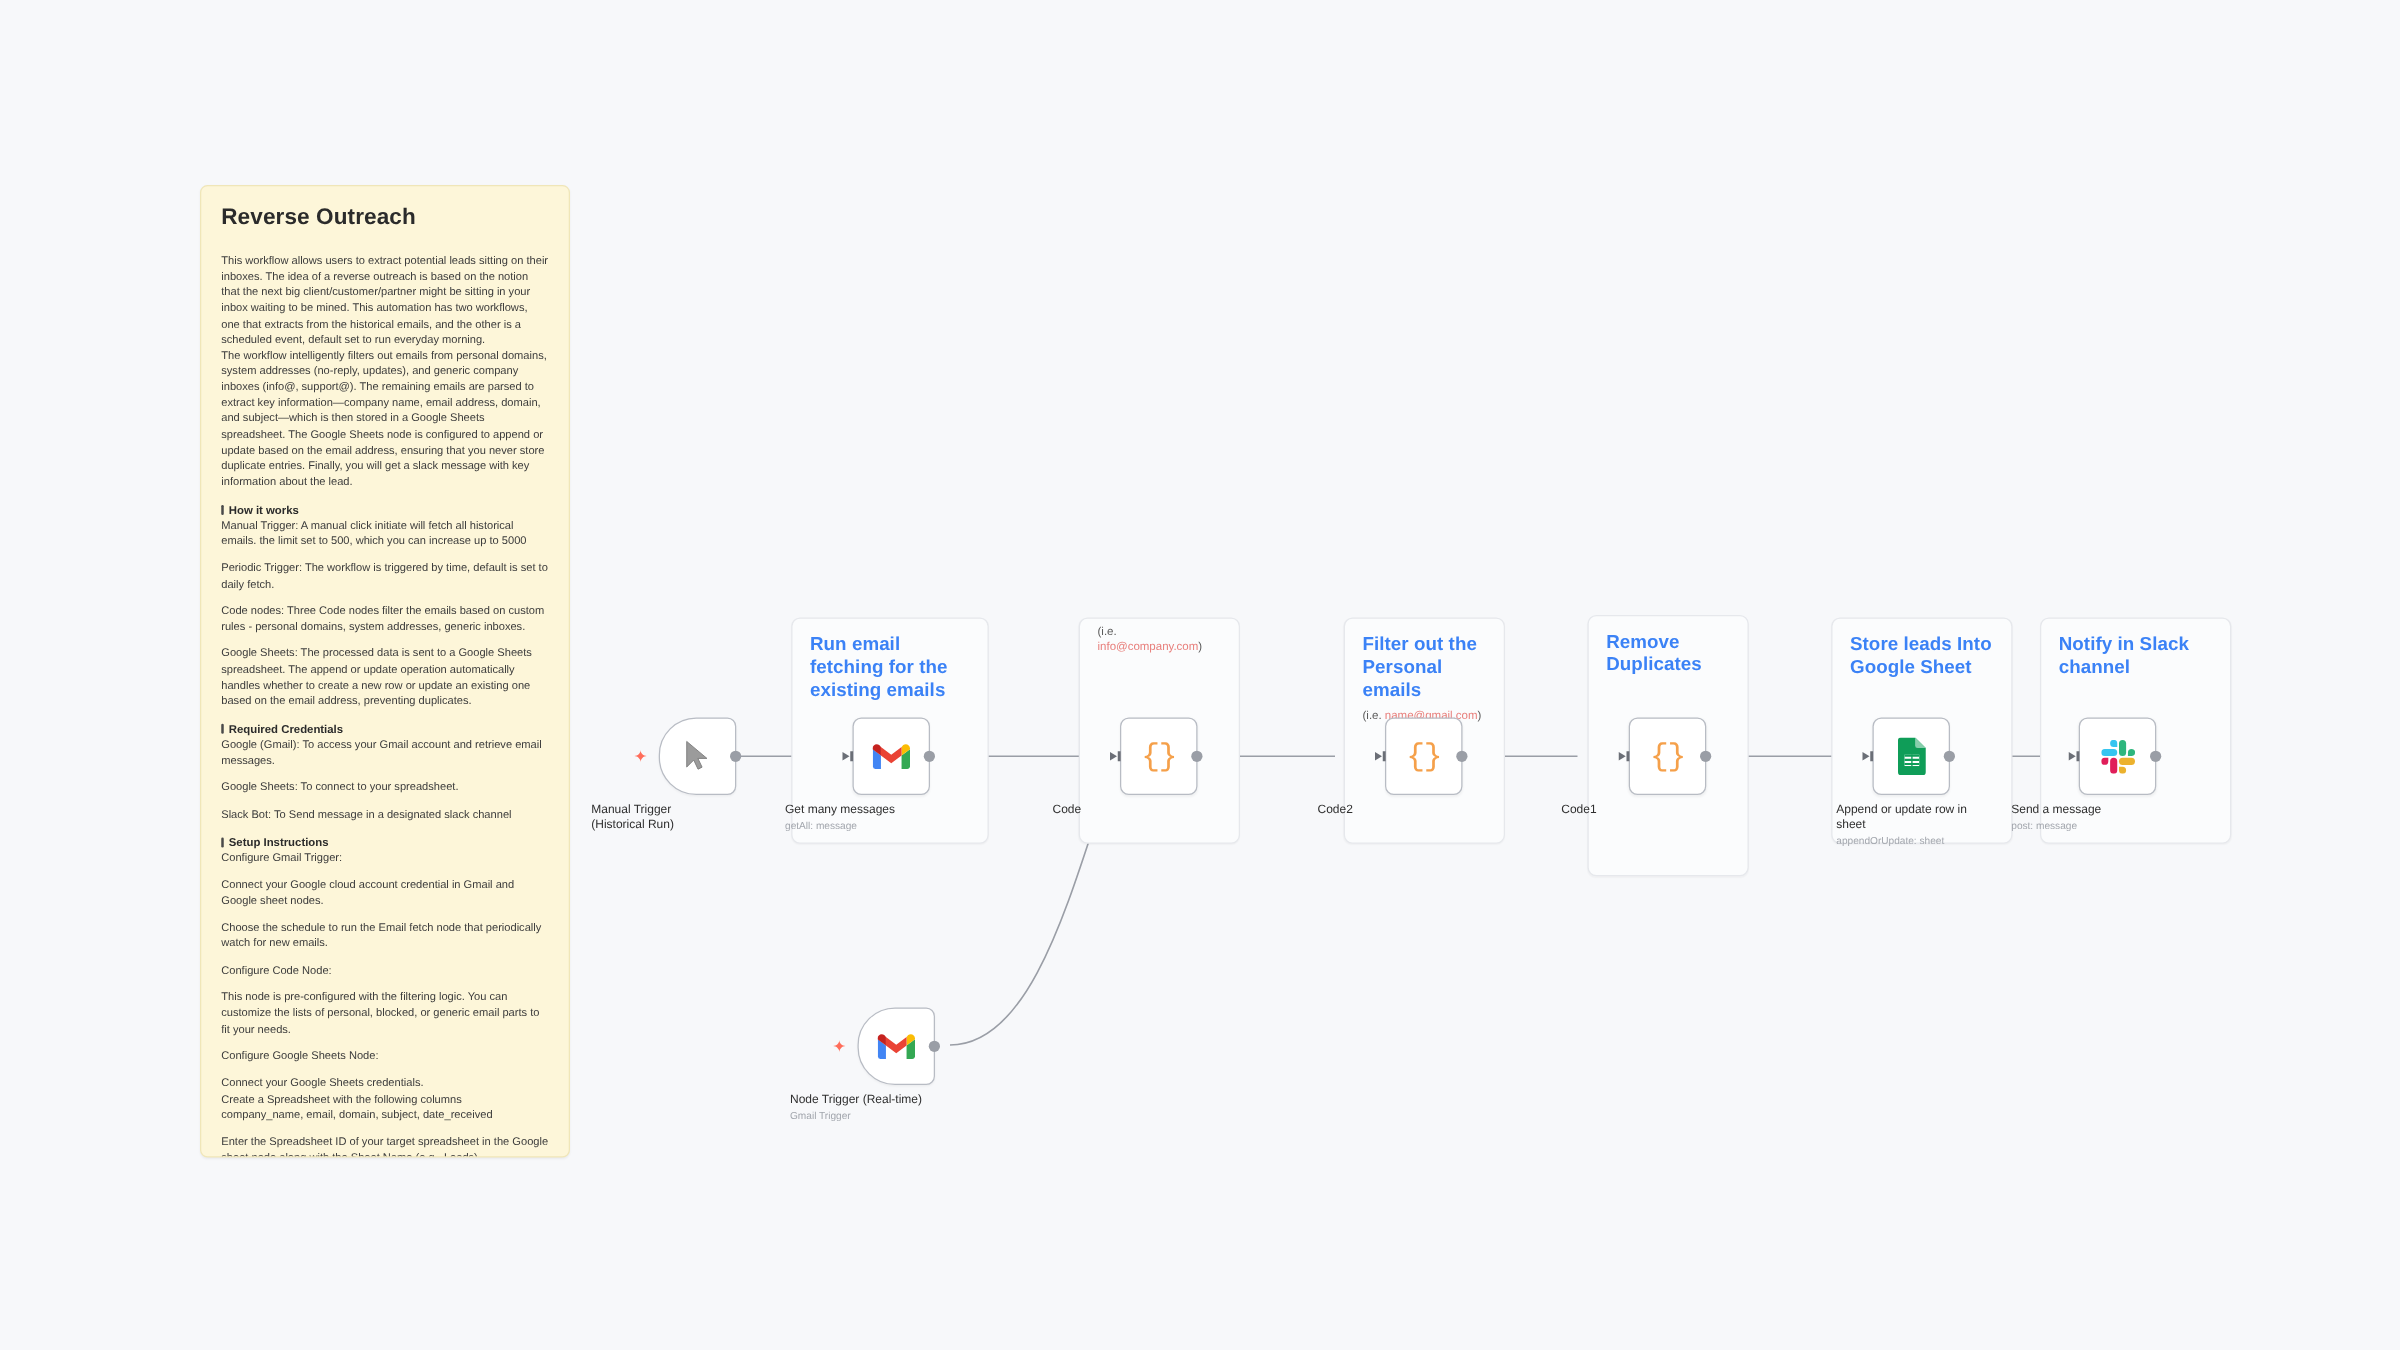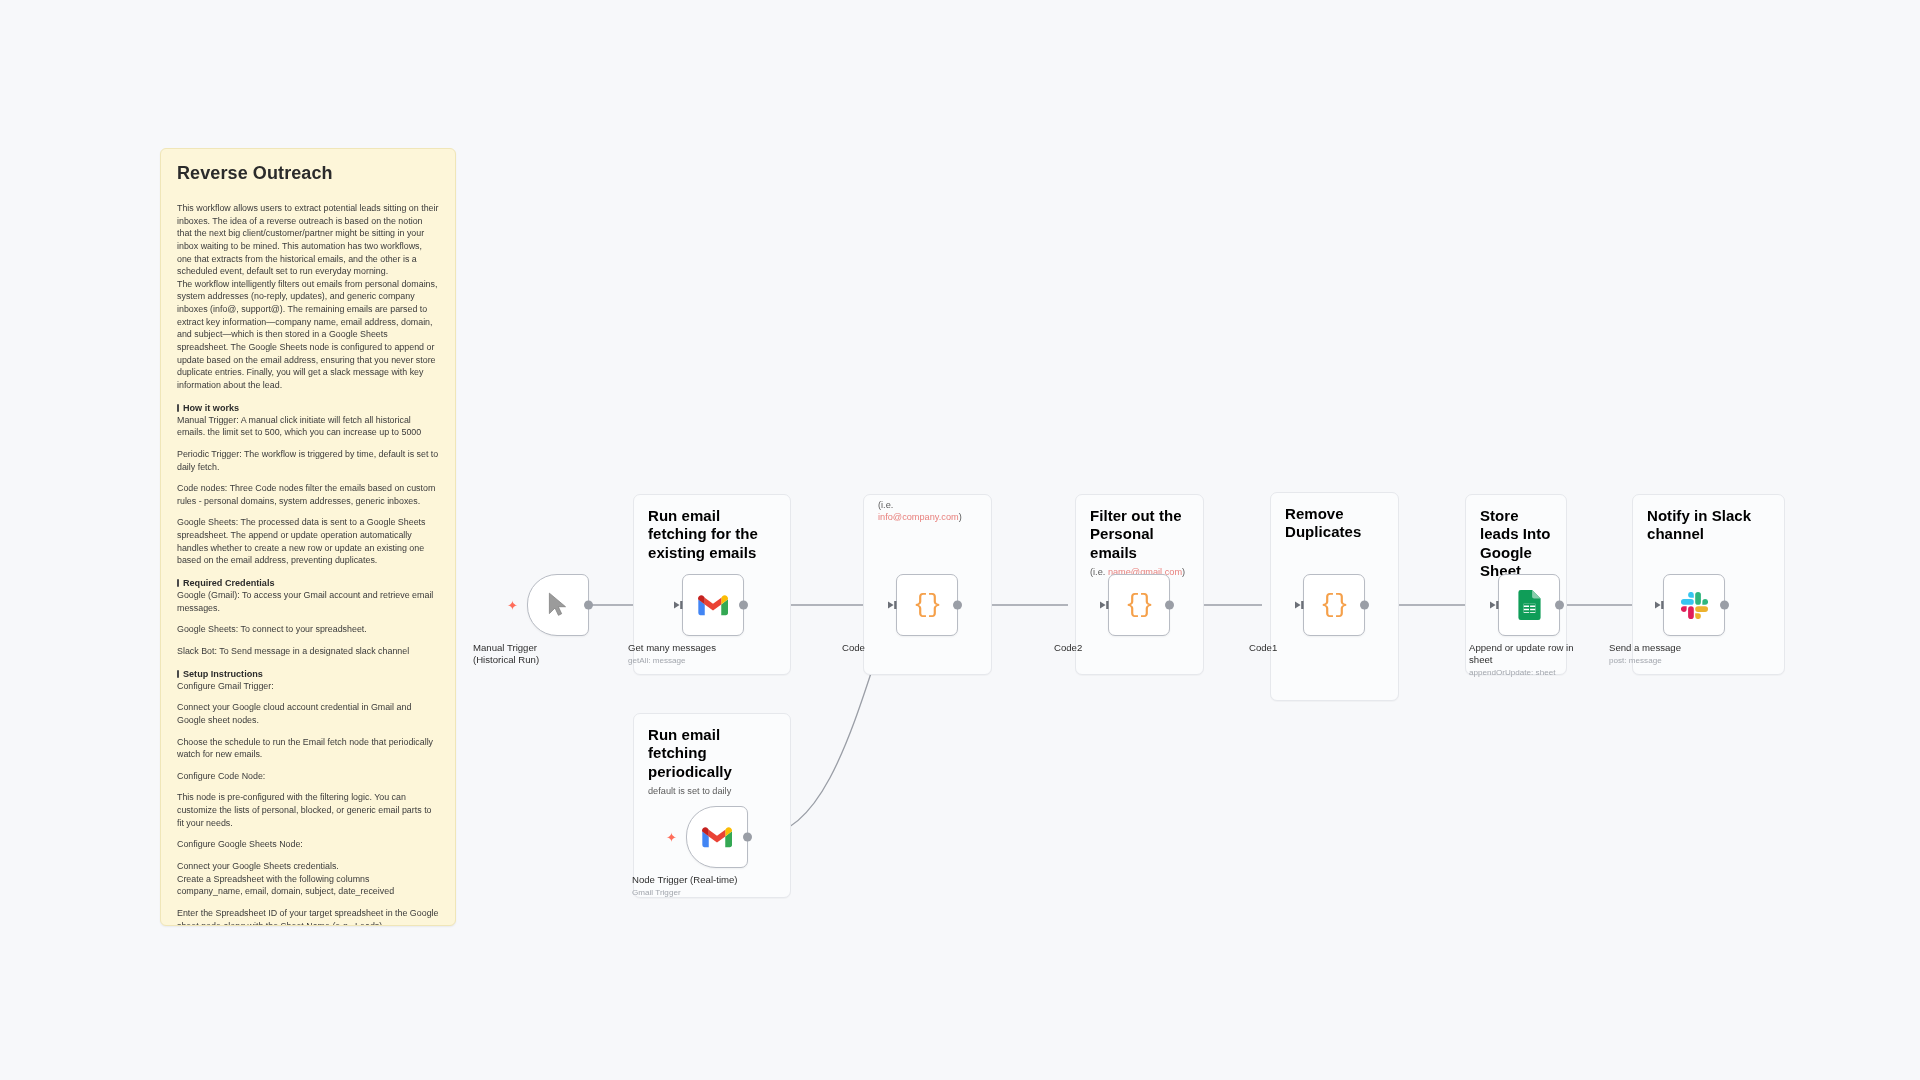--- a/index.html
+++ b/index.html
@@ -44,21 +44,21 @@
 
   
   .group {
     position: absolute;
     background: #fbfcfd;
     border: 1px solid #e6e8ec;
     border-radius: 7px;
     box-shadow: 0 1px 1px rgba(0,0,0,.03);
   }
   .group-title {
-    font-size: 15px; font-weight: bold; color: #000000;
+    font-size: 15px; font-weight: bold; color: #3b82f6;
     line-height: 1.23; padding: 12px 14px 0 14px;
     letter-spacing: .05px;
   }
   .group-sub {
     font-size: 9.2px; color: #5a5a5a; padding: 5px 14px 0 14px;
     line-height: 1.3;
   }
   .group-sub .mail { color: #e8807d; }
 
   
@@ -187,32 +187,28 @@
 
   <div class="group" style="left:1075px; top:494px; width:129px; height:181px;">
     <div class="group-title">Filter out the Personal emails</div>
     <div class="group-sub"><span>(i.e. </span><span class="mail">name@gmail.com</span><span>)</span></div>
   </div>
 
   <div class="group" style="left:1270px; top:492px; width:129px; height:209px;">
     <div class="group-title">Remove Duplicates</div>
   </div>
 
-  <div class="group" style="left:1465px; top:494px; width:102px; height:181px;">
+  <div class="group" style="left:1465px; top:494px; width:145px; height:181px;">
     <div class="group-title">Store leads Into Google Sheet</div>
   </div>
 
   <div class="group" style="left:1632px; top:494px; width:153px; height:181px;">
     <div class="group-title">Notify in Slack channel</div>
   </div>
 
-  <div class="group" style="left:633px; top:713px; width:158px; height:185px;">
-    <div class="group-title">Run email fetching periodically</div>
-    <div class="group-sub">default is set to daily</div>
-  </div>
 
   <div class="node-wrap" style="left:527px; top:574px; width:62px;">
     <div class="node trigger">
       <span class="bolt">✦</span>
       <svg class="cursor-svg" viewBox="0 0 24 26">
         <path d="M4 2 L4 21 L9.2 15.8 L12.4 22.6 L15.4 21.1 L12.3 14.6 L19 14.6 Z" fill="#9b9b9b" stroke="#7d7d7d" stroke-width="0.7" stroke-linejoin="round"></path>
       </svg>
       <span class="dot-out"></span>
     </div>
     <div class="node-label">

